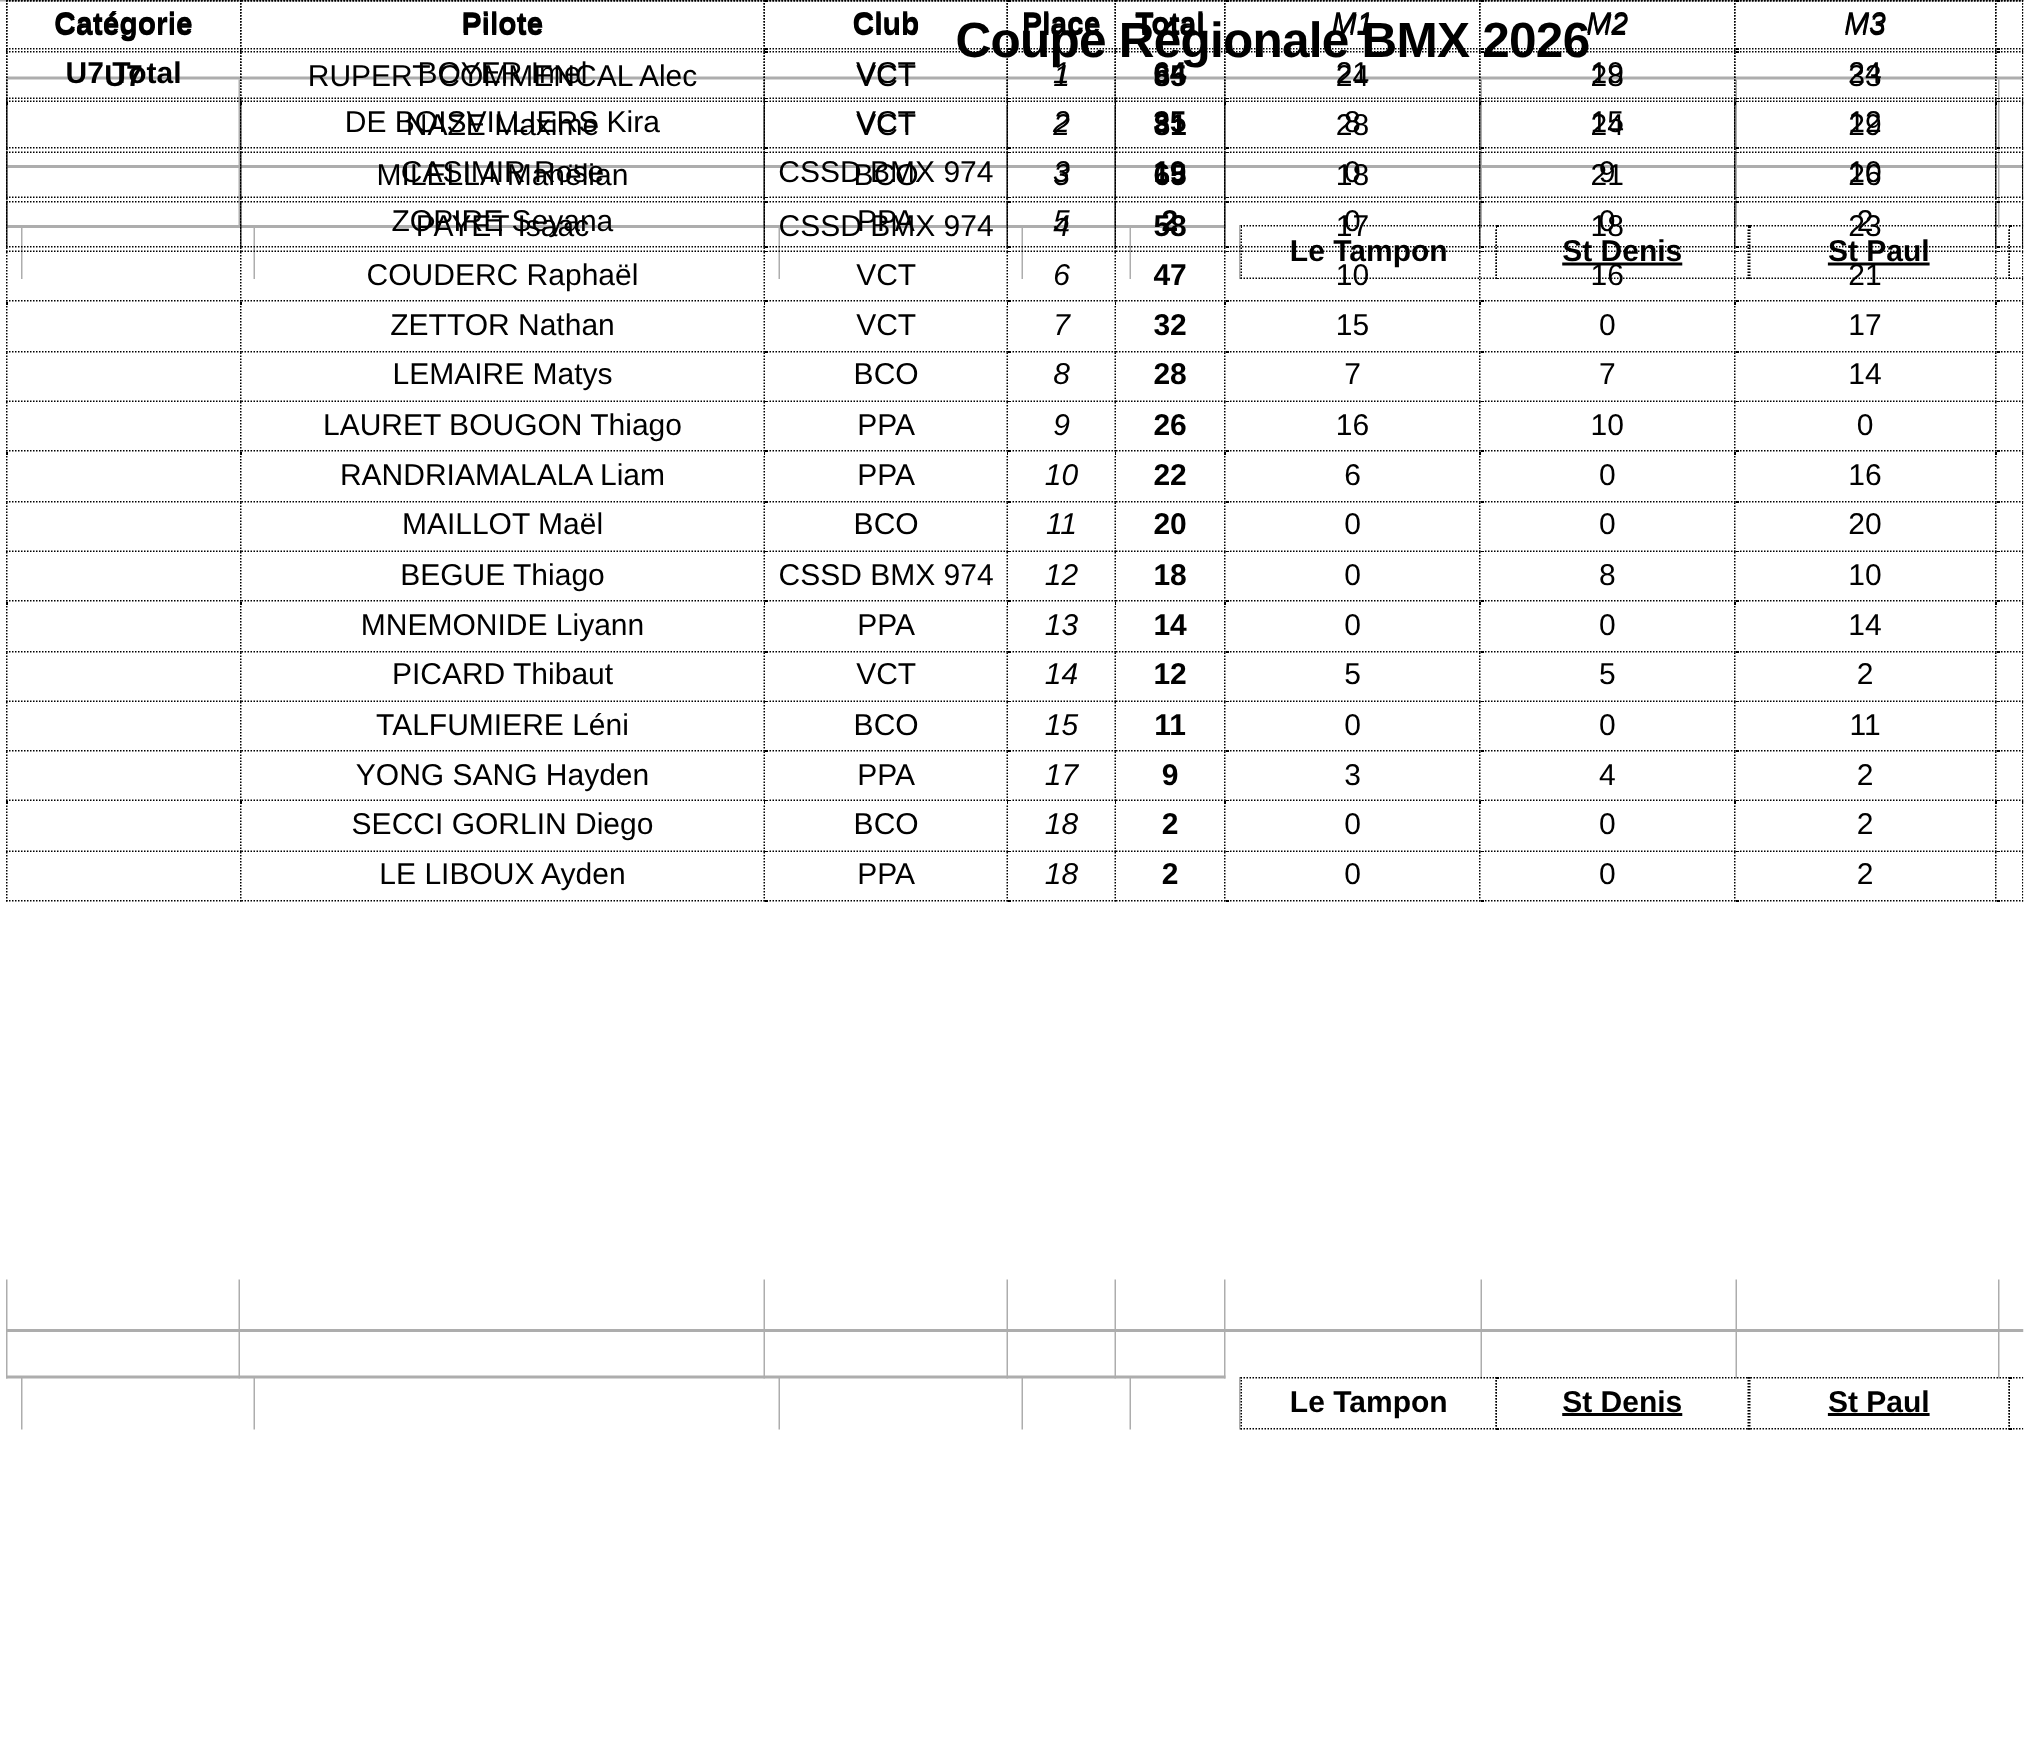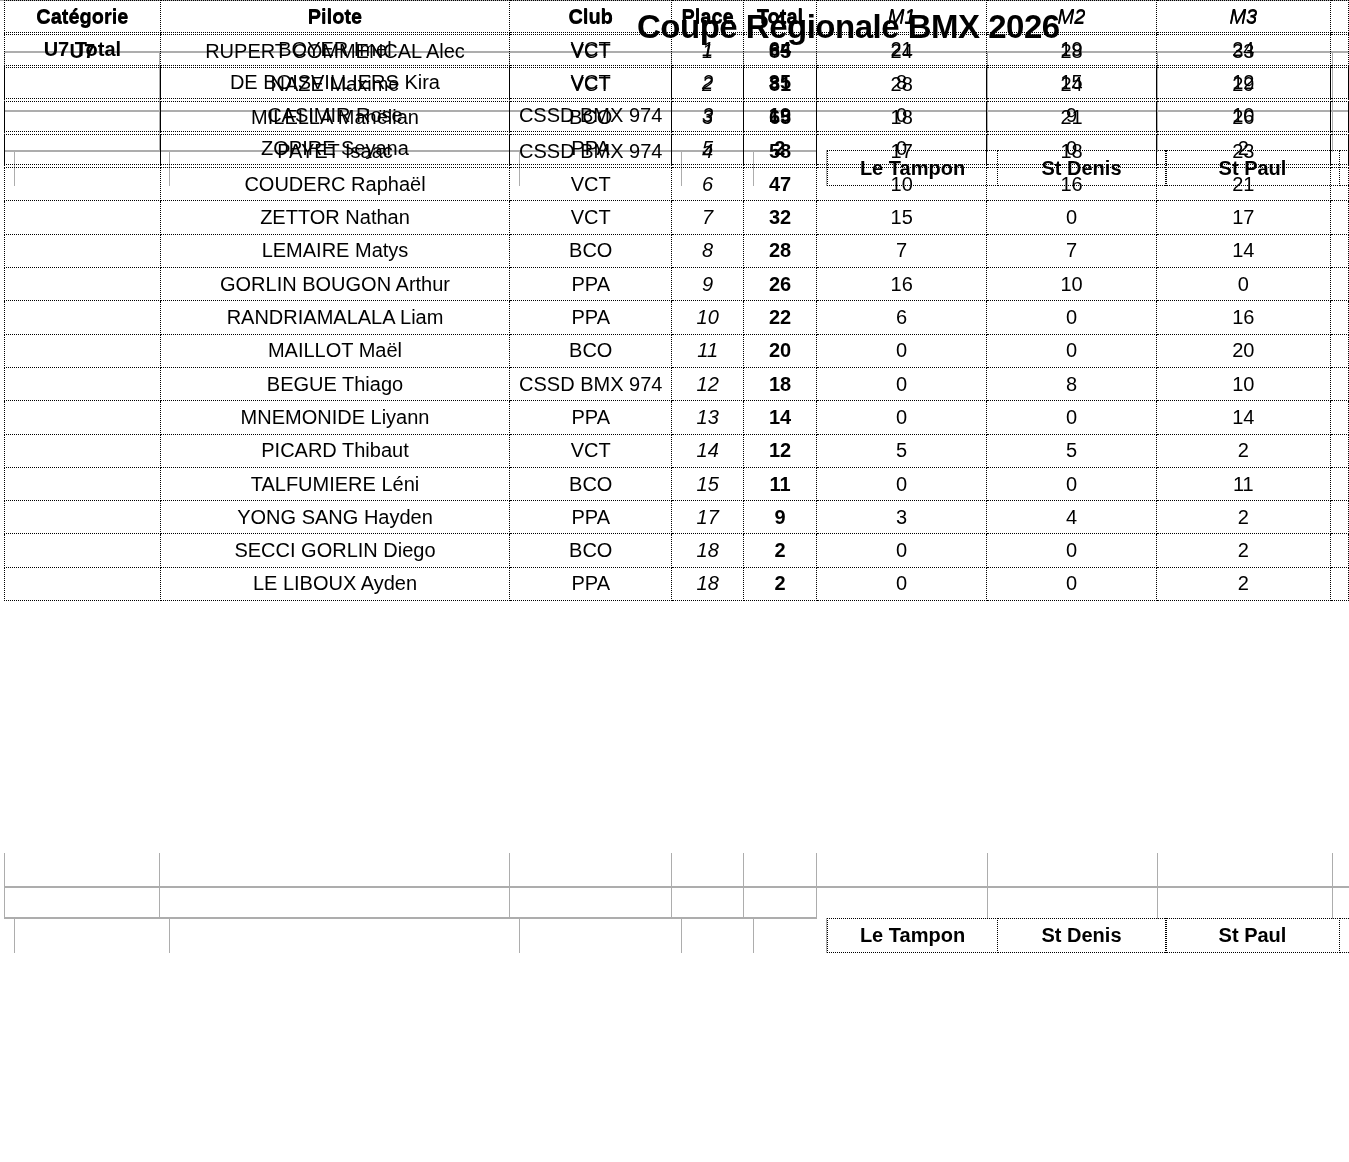--- a/index.html
+++ b/index.html
@@ -21,21 +21,21 @@
   .grid-row.bfull  { border-bottom:2px solid #adadad; }
   .grid-row.bleft .gcell.lb { border-bottom:2px solid #adadad; }
   
   .venue-band { position:absolute; left:14px; display:flex; }
   .venue-band .vgray { box-sizing:border-box; border-right:1.5px solid #adadad; }
   .venue-band .vgray:first-child { border-left:1.5px solid #adadad; }
   .venue-band .vcell {
     box-sizing:border-box; border:1.5px dotted #000; font-weight:bold; font-size:20px;
     text-align:center; display:flex; align-items:center; justify-content:center;
   }
-  .venue-band .vcell + .vcell, .venue-band .vsp { margin-left:-1.5px; }
+  .venue-band .vcell + .vcell, .venue-band .vsp { margin-left:-1.5px;text-decoration:underline; }
   .venue-band .vsp { box-sizing:border-box; border:1.5px dotted #000; border-right:none; }
   
   table.results { position:absolute; left:4px; border-collapse:collapse; table-layout:fixed; font-size:20px; }
   table.results th, table.results td {
     border:1.5px dotted #000; padding:0; overflow:hidden; white-space:nowrap; text-align:center;
   }
   table.results th { font-weight:bold; }
   table.results th.m { font-style:italic; font-weight:normal; }
   td.cat   { font-weight:bold; }
   td.pilot { text-align:left; padding-left:7px; }
@@ -190,21 +190,21 @@
           <td class="club">BCO</td>
           <td class="place">8</td>
           <td class="total">28</td>
           <td class="m">7</td>
           <td class="m">7</td>
           <td class="m">14</td>
           <td class="sp"></td>
         </tr>
         <tr>
           <td class="cat"></td>
-          <td class="pilot">GORLIN BOUGON Arthur</td>
+          <td class="pilot">LAURET BOUGON Thiago</td>
           <td class="club">PPA</td>
           <td class="place">9</td>
           <td class="total">26</td>
           <td class="m">16</td>
           <td class="m">10</td>
           <td class="m">0</td>
           <td class="sp"></td>
         </tr>
         <tr>
           <td class="cat"></td>

